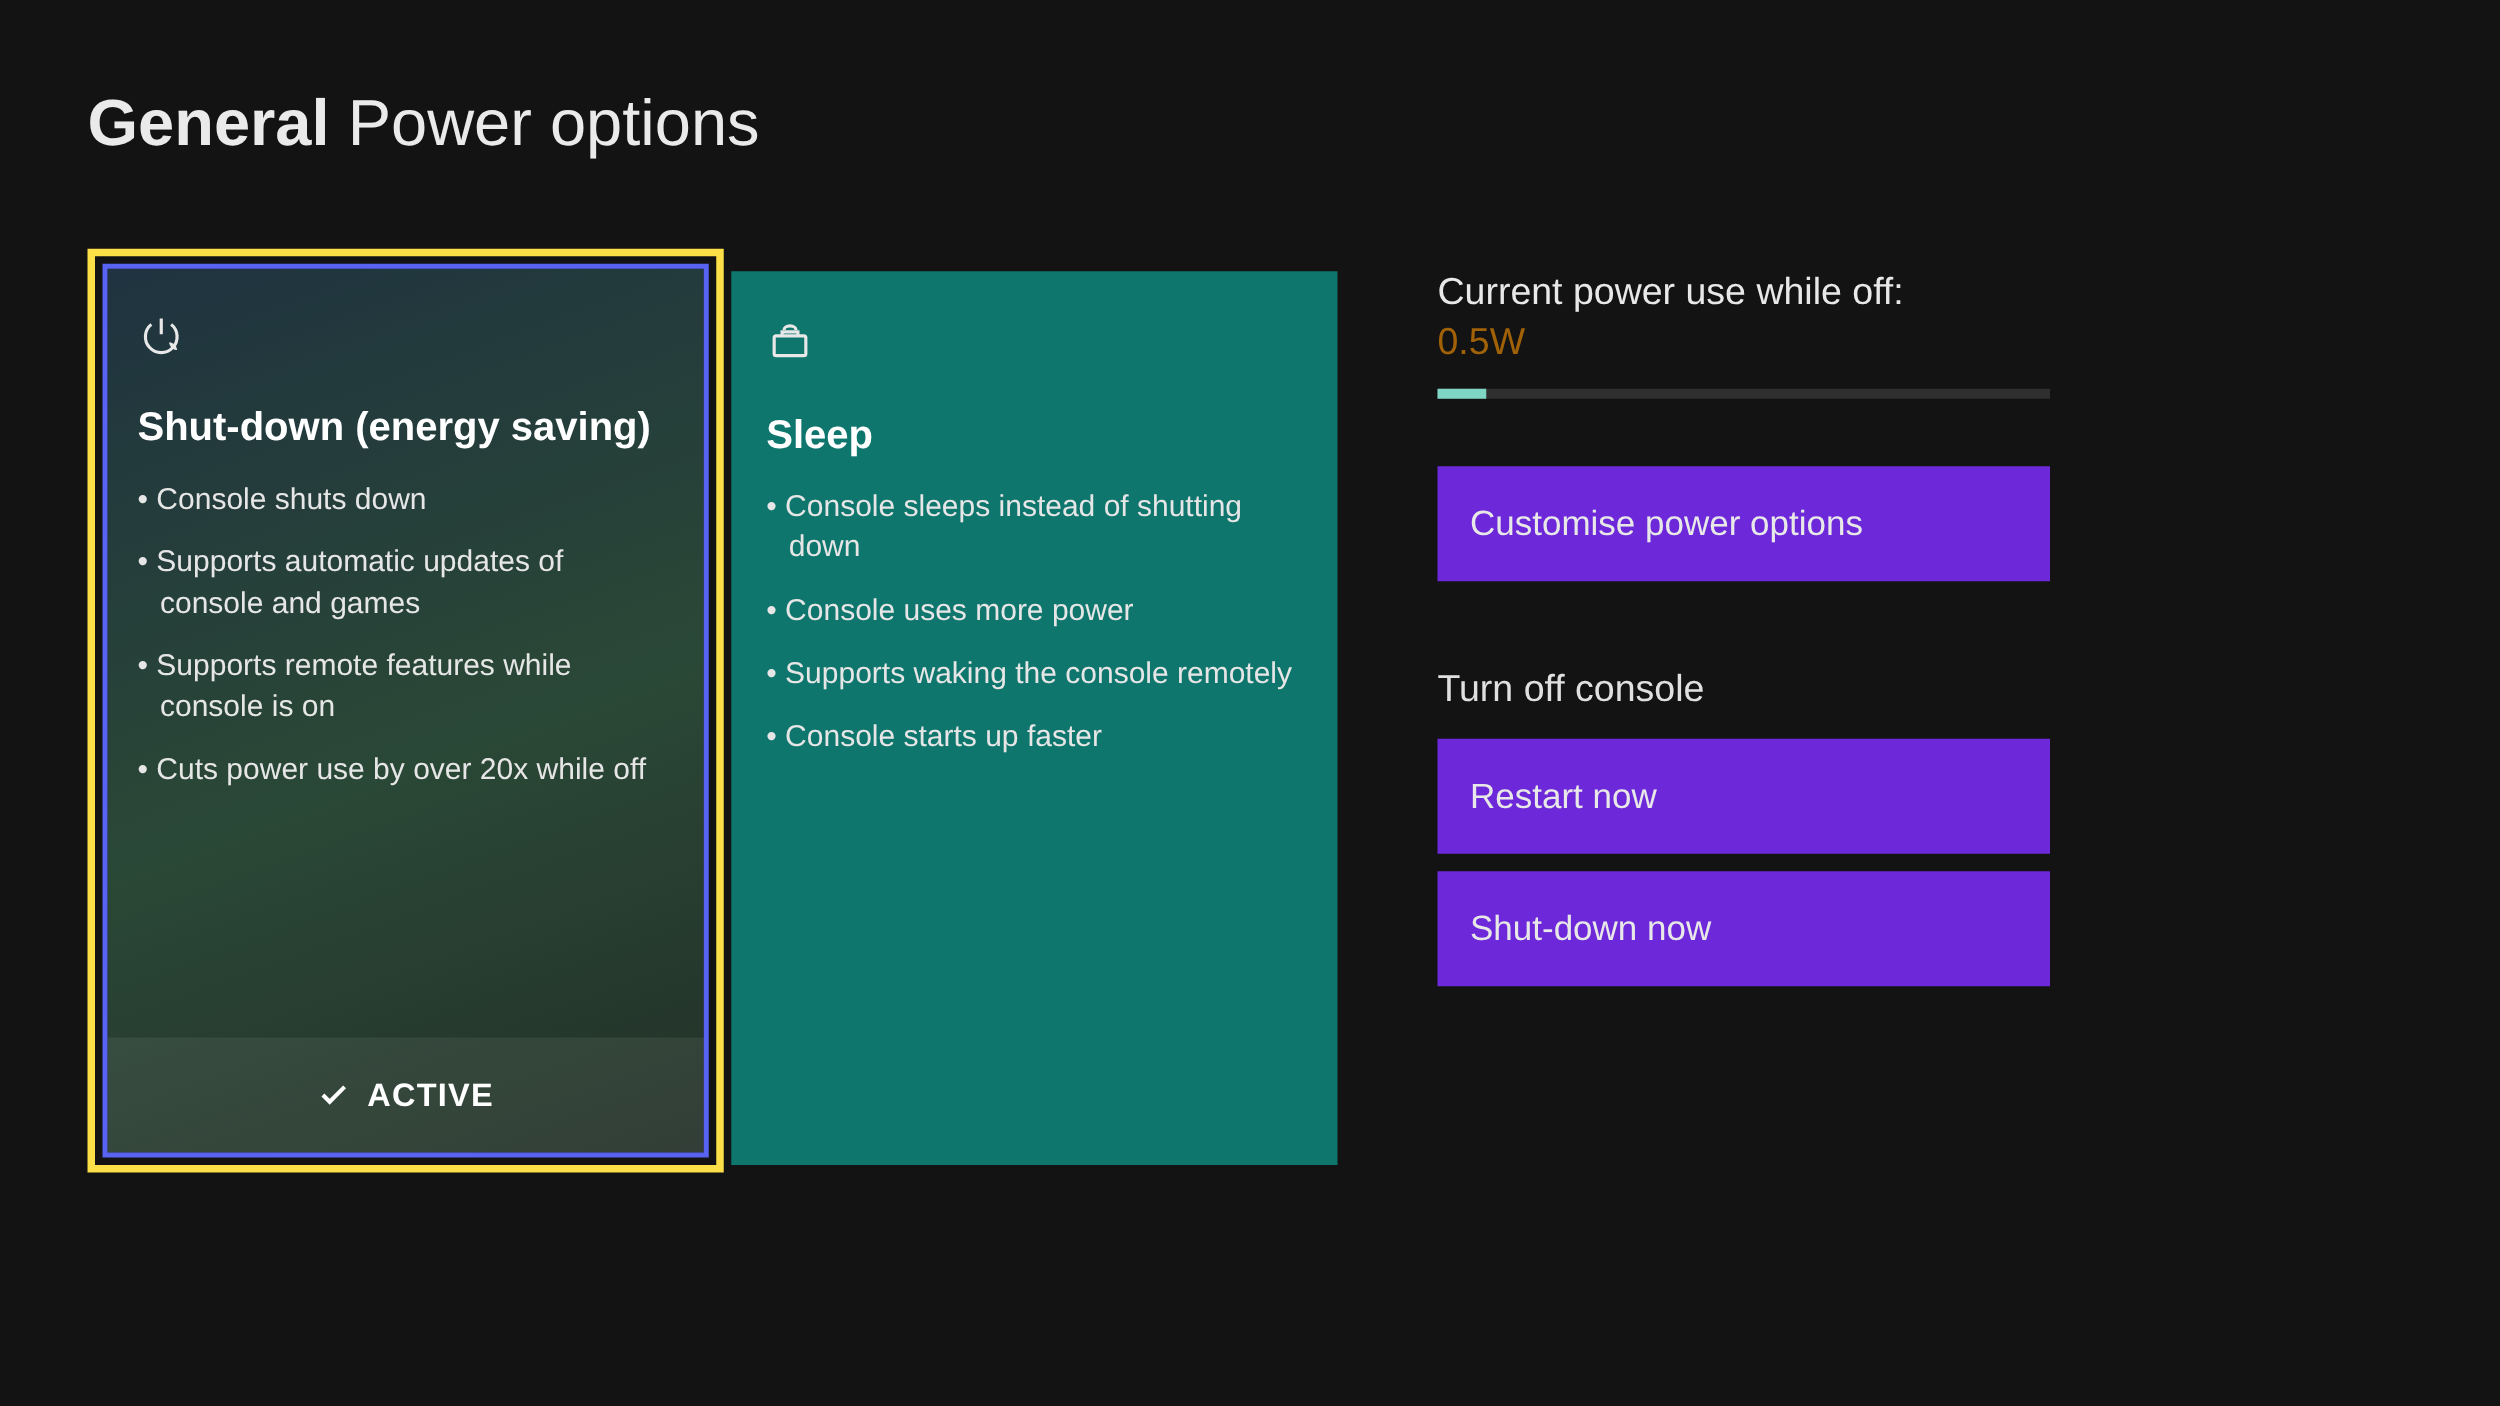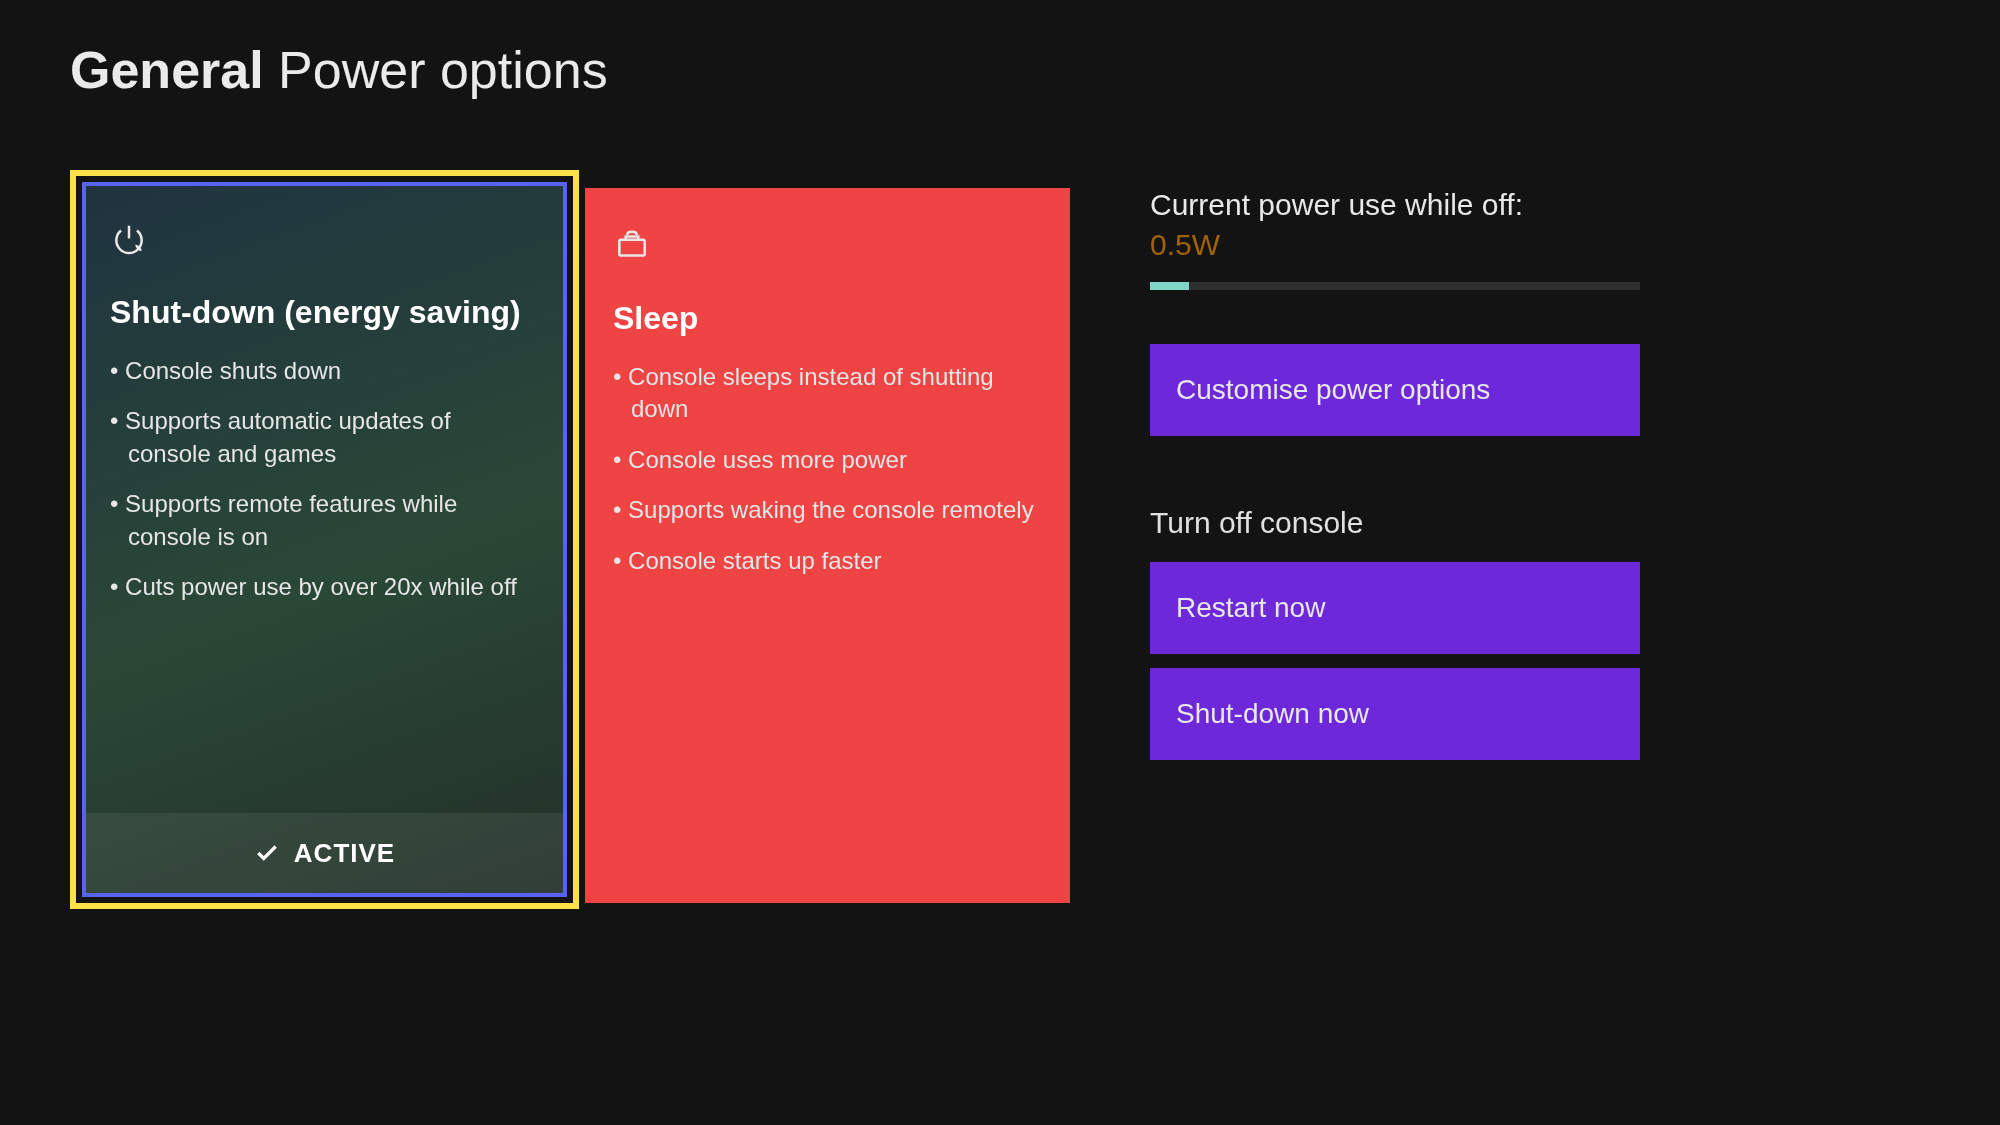--- a/index.html
+++ b/index.html
@@ -4,53 +4,53 @@
 <style>
   * { margin: 0; padding: 0; box-sizing: border-box; }
   body {
     background: #131313;
     color: #e8e8e8;
     font-family: "Segoe UI", Arial, sans-serif;
     width: 2000px;
     height: 1125px;
     overflow: hidden;
   }
-  .wrap { padding: 40px 70px; }
+  .wrap { padding: 69px 70px; }
   .title { font-size: 52px; font-weight: 300; margin-bottom: 70px; color: #eaeaea; }
   .title .bold { font-weight: 700; }
   .subhead { font-size: 30px; font-weight: 400; color: #e0e0e0; margin-bottom: 12px; margin-left: 4px; }
   .columns { display: flex; gap: 0; align-items: flex-start; }
   .cards { display: flex; gap: 0; }
   .highlight-frame {
     border: 6px solid #fde047;
     padding: 6px;
     display: inline-block;
   }
   .card {
     width: 485px;
     height: 715px;
-    background: #ef4444;
+    background: #0f766e;
     padding: 34px 28px 0 28px;
     position: relative;
     display: flex;
     flex-direction: column;
   }
   .card.selected {
     background: linear-gradient(160deg, #1f3340 0%, #2a4836 55%, #233028 100%);
     border: 4px solid #5863f2;
     padding: 30px 24px 0 24px;
   }
   .card .icon { height: 48px; display: flex; align-items: center; margin-bottom: 30px; }
   .card .card-title { font-size: 32px; font-weight: 600; color: #fff; margin-bottom: 24px; }
   .card ul { list-style: none; font-size: 24px; line-height: 1.35; color: #e6e6e6; }
   .card ul li { margin-bottom: 18px; padding-left: 18px; text-indent: -18px; }
   .card ul li::before { content: "• "; }
   .active-bar {
     margin-top: auto;
-    height: 80px;
+    height: 92px;
     background: rgba(255,255,255,0.07);
     display: flex;
     align-items: center;
     justify-content: center;
     gap: 14px;
     font-size: 26px;
     font-weight: 600;
     letter-spacing: 1px;
     color: #fff;
     margin-left: -24px;

